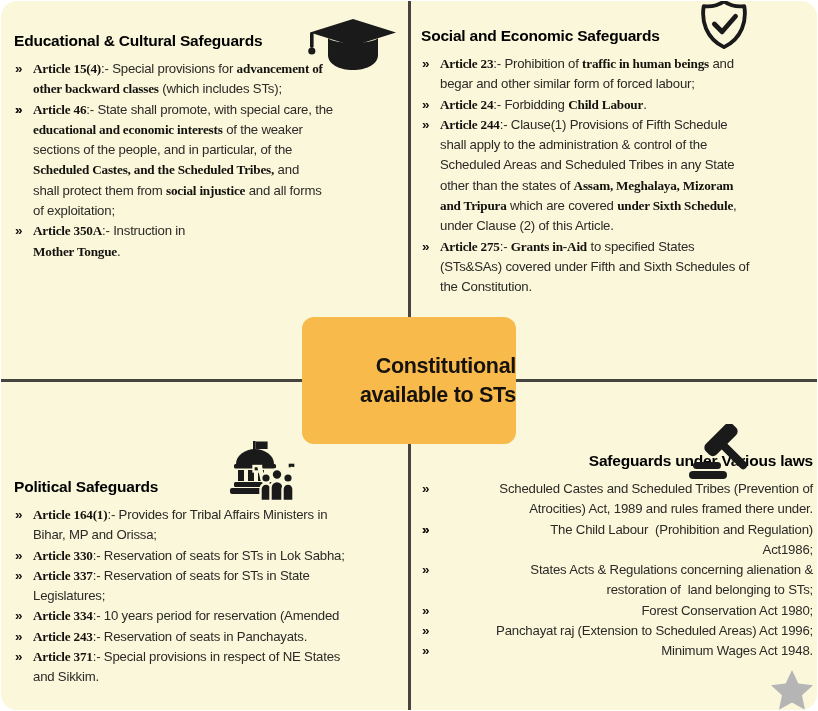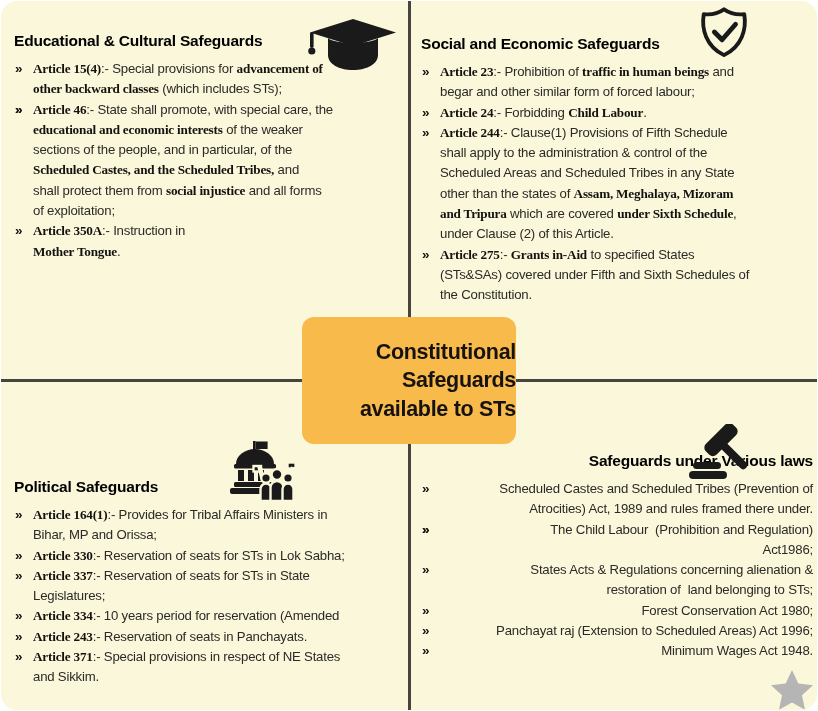--- a/index.html
+++ b/index.html
@@ -4,21 +4,21 @@
 <style>
   html,body{margin:0;padding:0;background:#ffffff;}
   body{font-family:"Liberation Sans", sans-serif;}
   .page{position:relative;width:818px;height:711px;background:#ffffff;overflow:hidden;}
   .card{position:absolute;inset:1px;background:#FAF7DA;border-radius:16px;overflow:hidden;}
   .vline{position:absolute;left:407px;top:0;bottom:0;width:2.5px;background:#45443E;}
   .hline{position:absolute;left:0;right:0;top:378px;height:2.5px;background:#45443E;}
 
   .quad{position:absolute;}
   .q-tl{left:13px;top:30px;width:394px;}
-  .q-tr{left:420px;top:33px;width:392px;}
+  .q-tr{left:420px;top:25px;width:392px;}
   .q-bl{left:13px;top:476px;width:394px;}
   .q-br{left:420px;top:450px;width:392px;text-align:right;}
 
   .quad h2{margin:0;font-size:15.5px;line-height:20px;font-weight:700;color:#000;letter-spacing:-0.2px;}
   .list{margin-top:8px;font-size:13.2px;line-height:20.3px;letter-spacing:-0.2px;color:#2B2A27;}
   .item{position:relative;padding-left:19px;}
   .itxt{white-space:pre-wrap;}
   .bullet{position:absolute;left:1px;top:0;font-weight:700;color:#14120F;font-size:13.5px;}
   .b{font-weight:700;color:#14120F;font-family:Liberation Serif, serif;}
 
@@ -132,21 +132,20 @@
           <div class="item"><span class="bullet">»</span><span class="itxt"><span>The Child Labour  (Prohibition and Regulation)</span><br><span>Act1986;</span></span></div>
           <div class="item"><span class="bullet">»</span><span class="itxt"><span>States Acts &amp; Regulations concerning alienation &amp;</span><br><span>restoration of  land belonging to STs;</span></span></div>
           <div class="item"><span class="bullet">»</span><span class="itxt"><span>Forest Conservation Act 1980;</span></span></div>
           <div class="item"><span class="bullet">»</span><span class="itxt"><span>Panchayat raj (Extension to Scheduled Areas) Act 1996;</span></span></div>
           <div class="item"><span class="bullet">»</span><span class="itxt"><span>Minimum Wages Act 1948.</span></span></div>
         </div>
     </section>
 
     <div class="center-box" style="background: rgb(248, 186, 75);">
       <div>Constitutional</div>
-      <div>Safeguards</div>
       <div>available to STs</div>
     </div>
 
     <span class="star">
       <svg viewBox="0 0 46 44">
         <polygon fill="#B5B5B5" points="23,1 29.6,15.3 45,17 33.5,27.6 36.6,42.8 23,35 9.4,42.8 12.5,27.6 1,17 16.4,15.3"></polygon>
       </svg>
     </span>
 
   </div>

